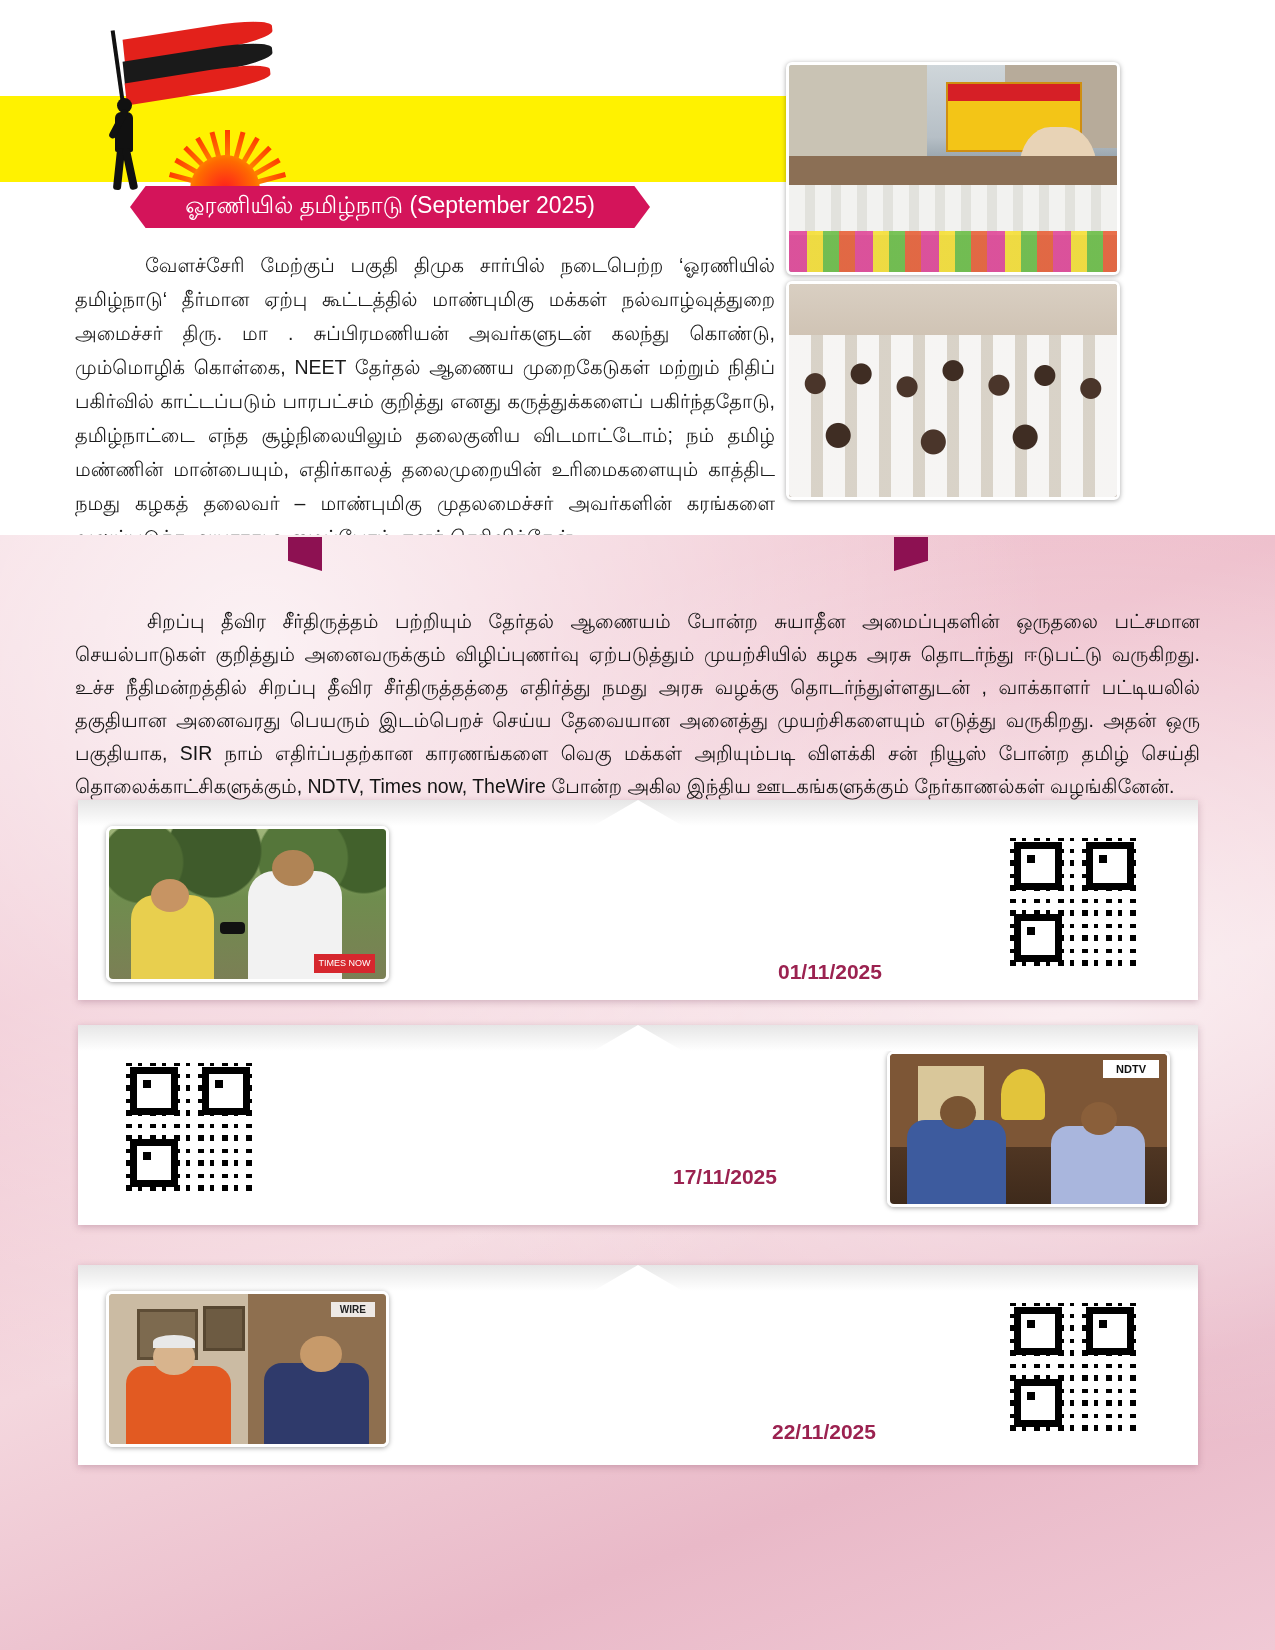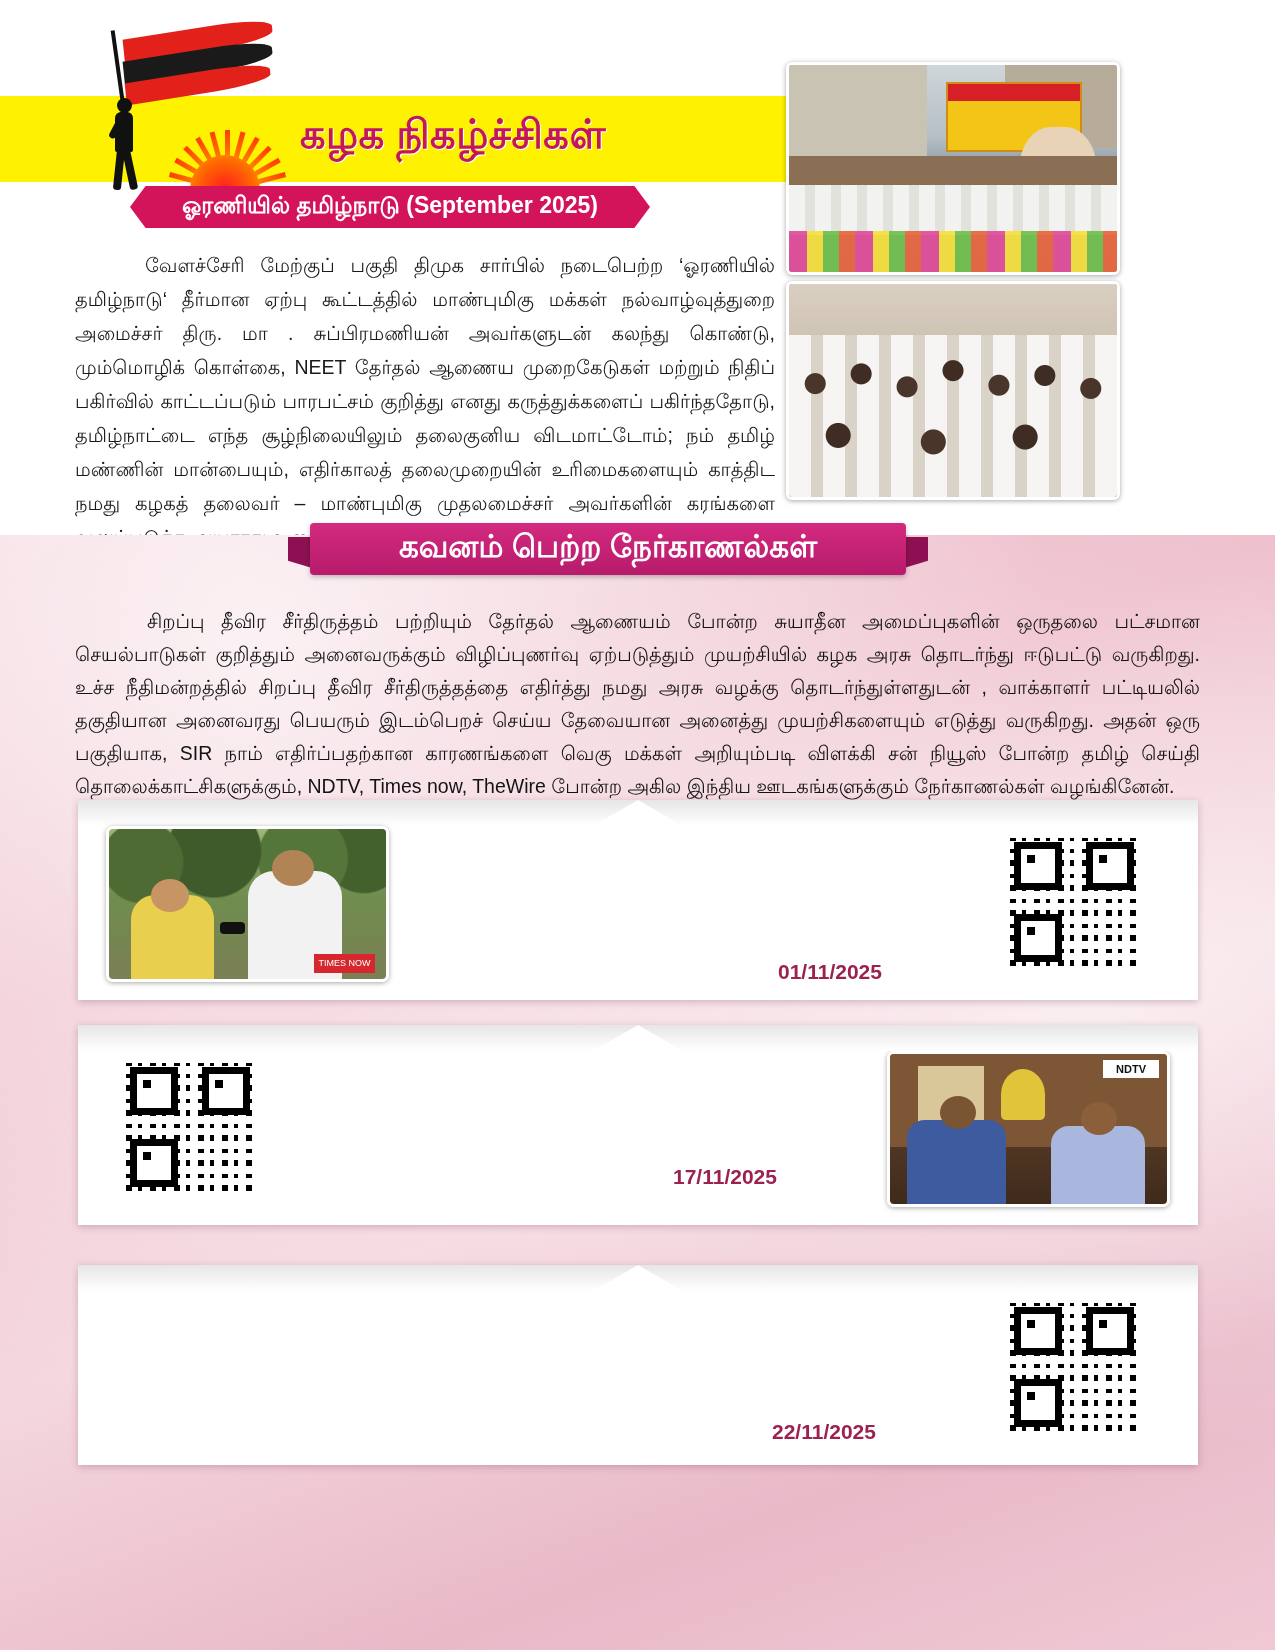--- a/index.html
+++ b/index.html
@@ -186,21 +186,21 @@
   
   .red-ribbon {
     position: absolute;
     left: 130px;
     top: 186px;
     width: 520px;
     height: 42px;
     background: #d4145a;
     color: #ffffff;
     font-size: 23px;
-    font-weight: bold;
+    font-weight: normal;
     display: flex;
     align-items: center;
     justify-content: center;
     clip-path: polygon(3% 0%, 97% 0%, 100% 50%, 97% 100%, 3% 100%, 0% 50%);
   }
 
   
   .top-paragraph {
     position: absolute;
     left: 75px;
@@ -502,21 +502,20 @@
       <div class="sun-ray" style="transform:rotate(-15deg)"></div>
       <div class="sun-ray" style="transform:rotate(0deg)"></div>
       <div class="sun-ray" style="transform:rotate(15deg)"></div>
       <div class="sun-ray" style="transform:rotate(30deg)"></div>
       <div class="sun-ray" style="transform:rotate(45deg)"></div>
       <div class="sun-ray" style="transform:rotate(60deg)"></div>
       <div class="sun-ray" style="transform:rotate(75deg)"></div>
       <div class="sun-core"></div>
     </div>
 
-    <div class="banner-title">கழக நிகழ்ச்சிகள்</div>
 
     <div class="red-ribbon">ஓரணியில் தமிழ்நாடு (September 2025)</div>
 
     <div class="top-paragraph">வேளச்சேரி மேற்குப் பகுதி திமுக சார்பில் நடைபெற்ற ‘ஓரணியில் தமிழ்நாடு‘ தீர்மான ஏற்பு கூட்டத்தில் மாண்புமிகு மக்கள் நல்வாழ்வுத்துறை அமைச்சர் திரு. மா . சுப்பிரமணியன் அவர்களுடன் கலந்து கொண்டு, மும்மொழிக் கொள்கை, NEET தேர்தல் ஆணைய முறைகேடுகள் மற்றும் நிதிப் பகிர்வில் காட்டப்படும் பாரபட்சம் குறித்து எனது கருத்துக்களைப் பகிர்ந்ததோடு, தமிழ்நாட்டை எந்த சூழ்நிலையிலும் தலைகுனிய விடமாட்டோம்; நம் தமிழ் மண்ணின் மான்பையும், எதிர்காலத் தலைமுறையின் உரிமைகளையும் காத்திட நமது கழகத் தலைவர் – மாண்புமிகு முதலமைச்சர் அவர்களின் கரங்களை வலுப்படுத்த அயராது உழைப்போம் எனத் தெரிவித்தேன்.</div>
 
     <div class="photo-top1">
       <div class="mp1-sky"></div>
       <div class="mp1-bldg"></div>
       <div class="mp1-bldg2"></div>
       <div class="mp1-banner">
@@ -533,21 +532,20 @@
       <div class="mp2-crowd"></div>
       <div class="mp2-heads"></div>
     </div>
   </div>
 
   <div class="pink-section">
 
     <div class="ribbon">
       <div class="ribbon-tail-l"></div>
       <div class="ribbon-tail-r"></div>
-      <div class="ribbon-main">கவனம் பெற்ற நேர்காணல்கள்</div>
     </div>
 
     <div class="pink-paragraph">சிறப்பு தீவிர சீர்திருத்தம் பற்றியும் தேர்தல் ஆணையம் போன்ற சுயாதீன அமைப்புகளின் ஒருதலை பட்சமான செயல்பாடுகள் குறித்தும் அனைவருக்கும் விழிப்புணர்வு ஏற்படுத்தும் முயற்சியில் கழக அரசு தொடர்ந்து ஈடுபட்டு வருகிறது. உச்ச நீதிமன்றத்தில் சிறப்பு தீவிர சீர்திருத்தத்தை எதிர்த்து நமது அரசு வழக்கு தொடர்ந்துள்ளதுடன் , வாக்காளர் பட்டியலில் தகுதியான அனைவரது பெயரும் இடம்பெறச் செய்ய தேவையான அனைத்து முயற்சிகளையும் எடுத்து வருகிறது. அதன் ஒரு பகுதியாக, SIR நாம் எதிர்ப்பதற்கான காரணங்களை வெகு மக்கள் அறியும்படி விளக்கி சன் நியூஸ் போன்ற தமிழ் செய்தி தொலைக்காட்சிகளுக்கும், NDTV, Times now, TheWire போன்ற அகில இந்திய ஊடகங்களுக்கும் நேர்காணல்கள் வழங்கினேன்.</div>
 
     <div class="card card-1">
       <div class="card-photo photo-left">
         <div class="c1-bg"></div>
         <div class="c1-trees"></div>
         <div class="c1-man"></div>
         <div class="c1-man-head"></div>
@@ -596,20 +594,33 @@
         <div class="c2-flowers"></div>
         <div class="c2-man1"></div>
         <div class="c2-head1"></div>
         <div class="c2-man2"></div>
         <div class="c2-head2"></div>
         <div class="c2-logo">NDTV</div>
       </div>
     </div>
 
     <div class="card card-3">
+      <div class="card-photo photo-left">
+        <div class="c3-bg"></div>
+        <div class="c3-left"></div>
+        <div class="c3-right"></div>
+        <div class="c3-frame1"></div>
+        <div class="c3-frame2"></div>
+        <div class="c3-man1"></div>
+        <div class="c3-head1"></div>
+        <div class="c3-hair1"></div>
+        <div class="c3-man2"></div>
+        <div class="c3-head2"></div>
+        <div class="c3-logo">WIRE</div>
+      </div>
 
       <div class="card-date" style="left:694px; top:155px;">22/11/2025</div>
 
       <div class="qr qr-right">
         <div class="qr-inner"></div>
         <div class="qr-eye qr-eye-tl">
             <i></i>
           </div>
         <div class="qr-eye qr-eye-tr">
             <i></i>

